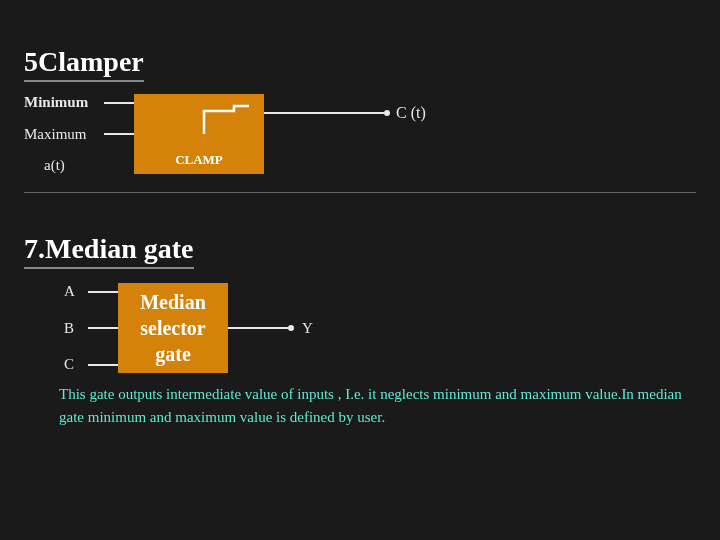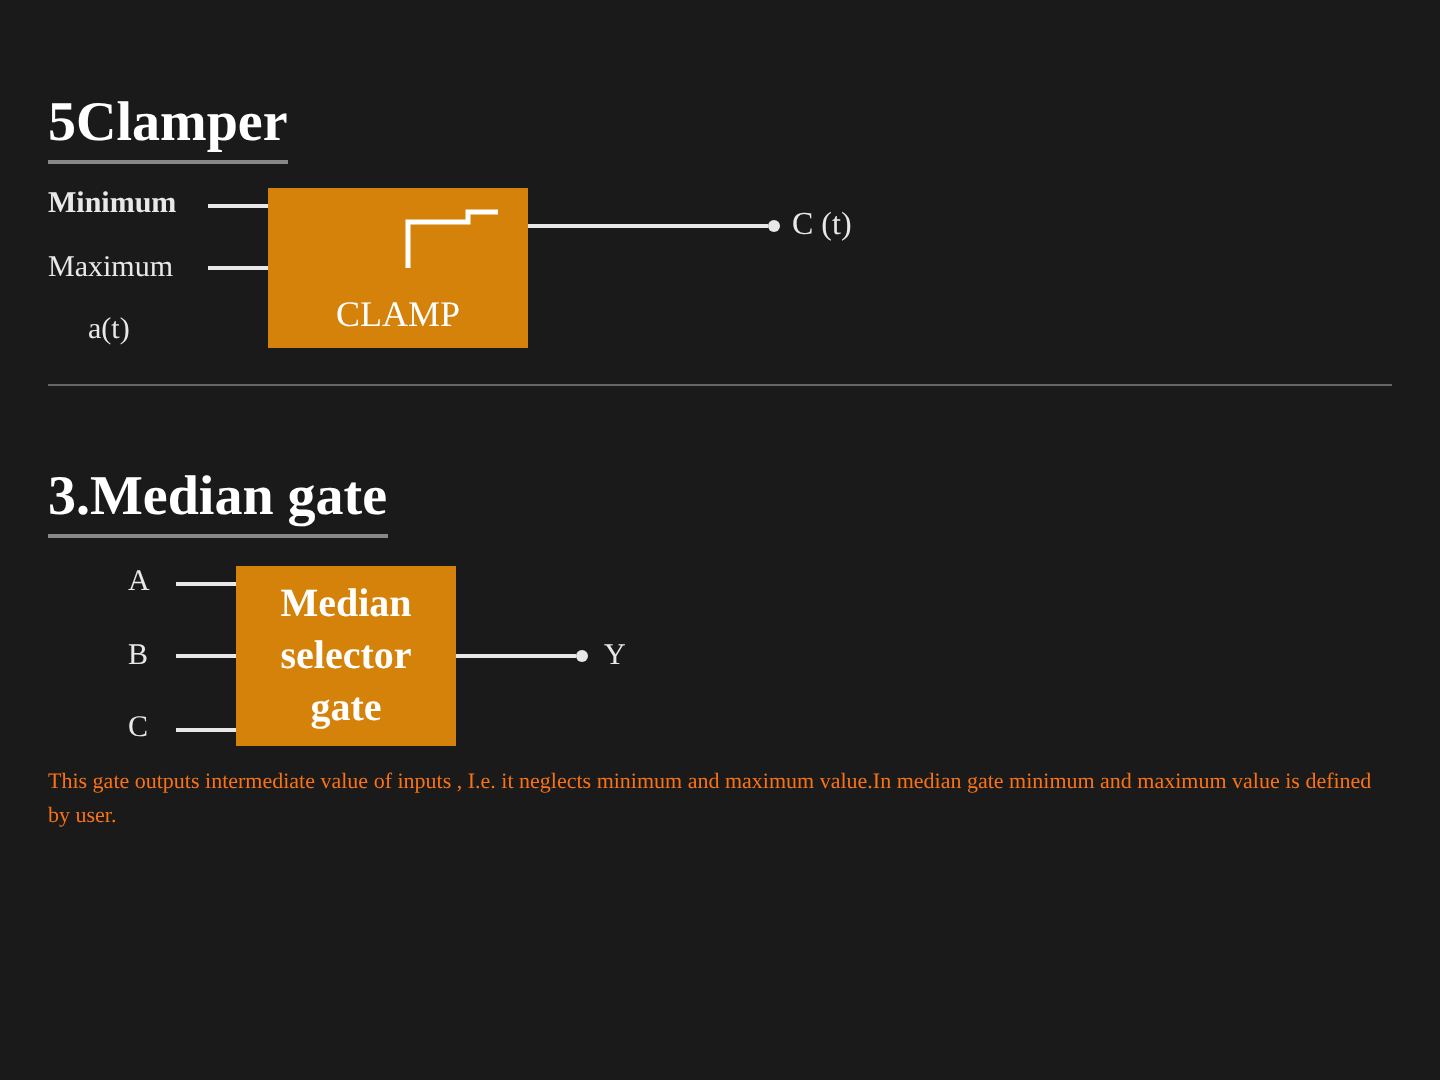--- a/index.html
+++ b/index.html
@@ -64,22 +64,22 @@
     }
 
     
     .clamp-symbol-svg {
       position: absolute;
       top: 5px;
       right: 8px;
     }
 
     .clamp-box-label {
-      font-size: 18px;
-      font-weight: normal;
+      font-size: 13px;
+      font-weight: bold;
       color: #ffffff;
       padding-bottom: 4px;
     }
 
     .clamp-output-line {
       height: 2px;
       background: #e8e8e8;
       display: inline-block;
     }
 
@@ -167,24 +167,25 @@
       margin-left: 0;
     }
 
     .median-output-label {
       font-size: 15px;
       color: #e8e8e8;
       margin-left: 8px;
     }
 
     .median-description {
-      font-size: 11px;
-      color: #f97316;
+      font-size: 15px;
+      color: #5eead4;
       line-height: 1.5;
       margin-top: 4px;
+      margin-left: 35px;
     }
 
     .clamp-diagram-row {
       display: flex;
       align-items: center;
       margin-top: 8px;
     }
 
     .clamp-inputs-labels {
       display: flex;
@@ -229,21 +230,21 @@
 
       <span style="width:6px;height:6px;background:#e8e8e8;border-radius:50%;margin-top:-42px;display:inline-block;"></span>
       <span class="output-label" style="margin-top:-42px;">C (t)</span>
     </div>
 
   </div>
 
   <hr class="divider">
 
   <div class="section6">
-    <span class="section-title">3.Median gate</span>
+    <span class="section-title">7.Median gate</span>
 
     <div class="median-diagram">
 
       <div class="median-inputs">
         <div class="median-input-row">
           <span class="median-input-label">A</span>
           <span class="median-input-line"></span>
         </div>
         <div class="median-input-row">
           <span class="median-input-label">B</span>

